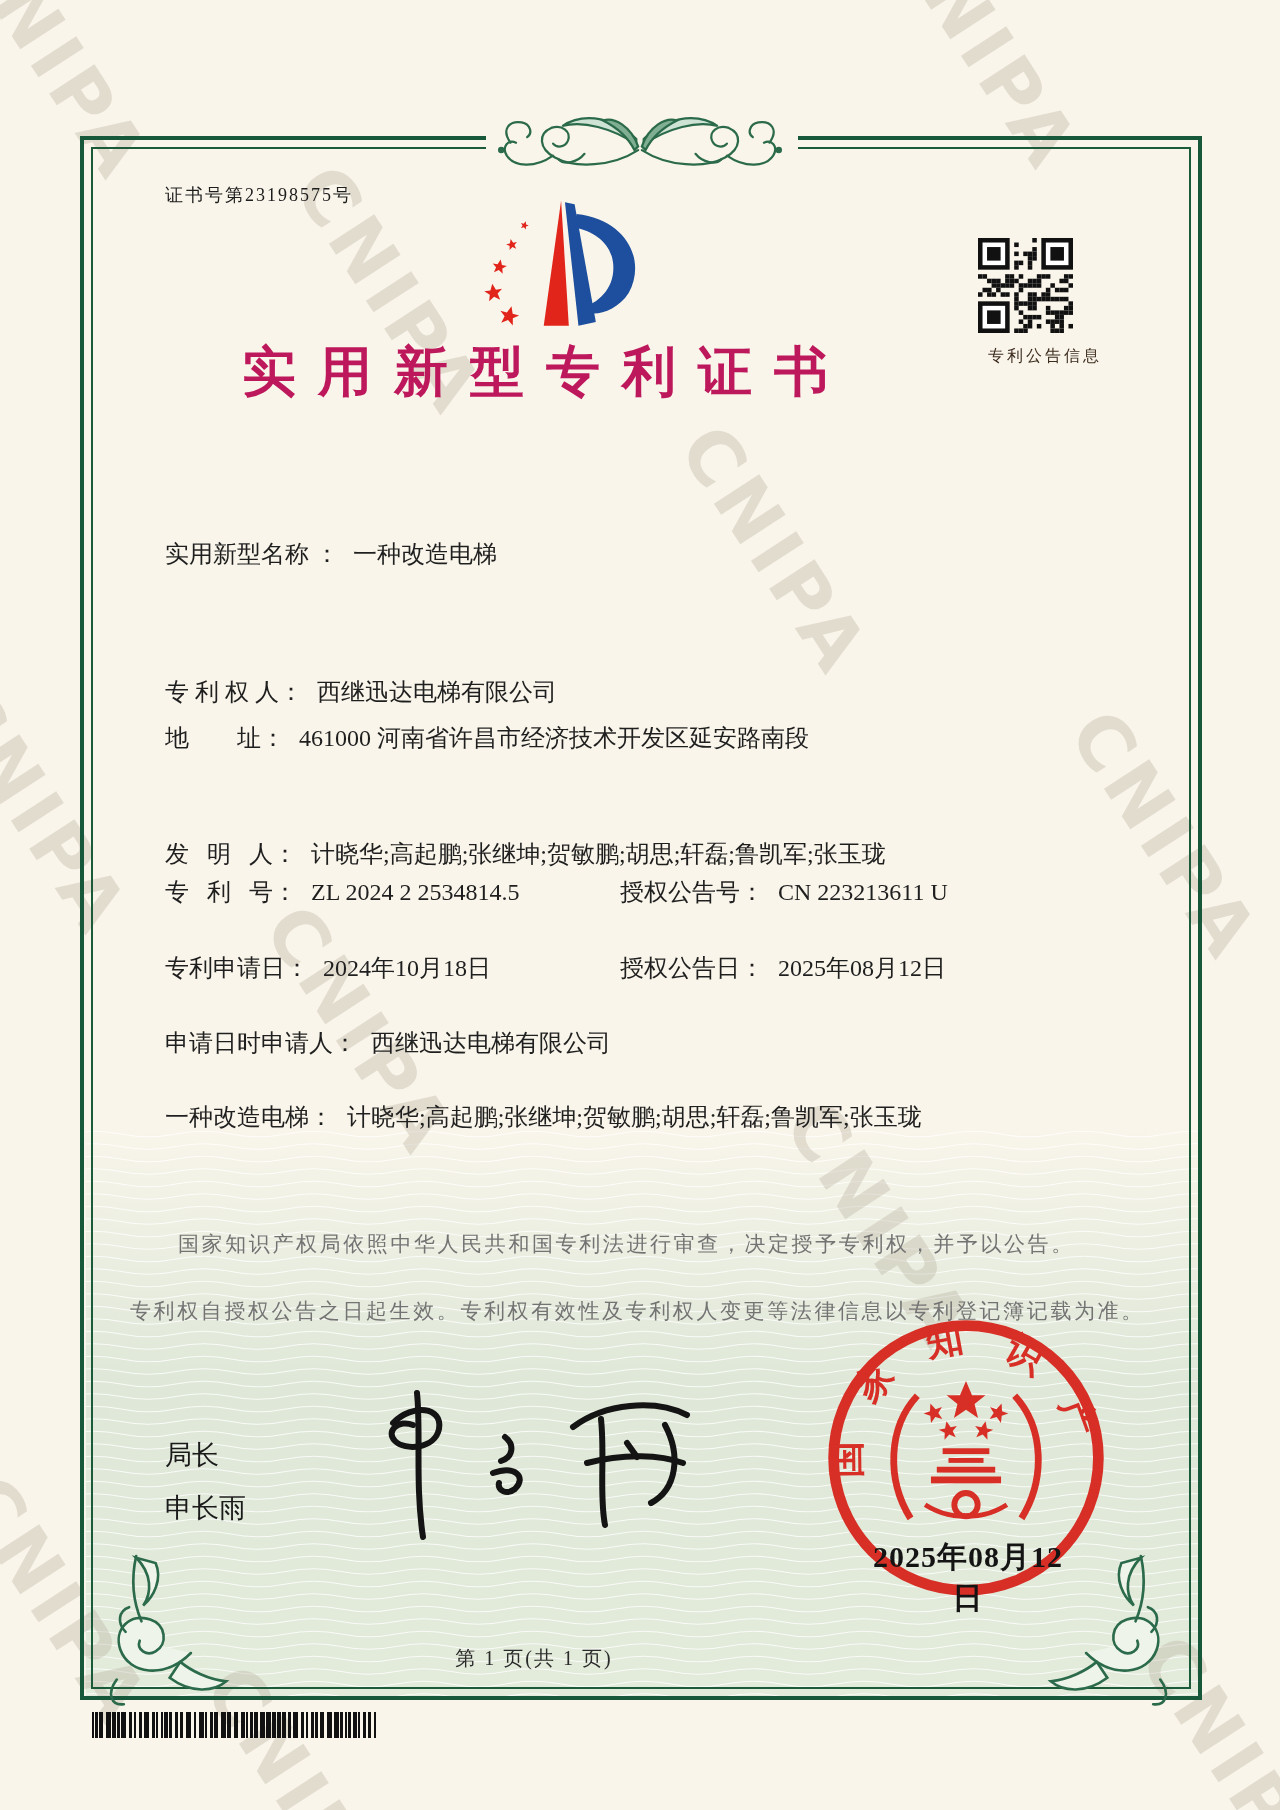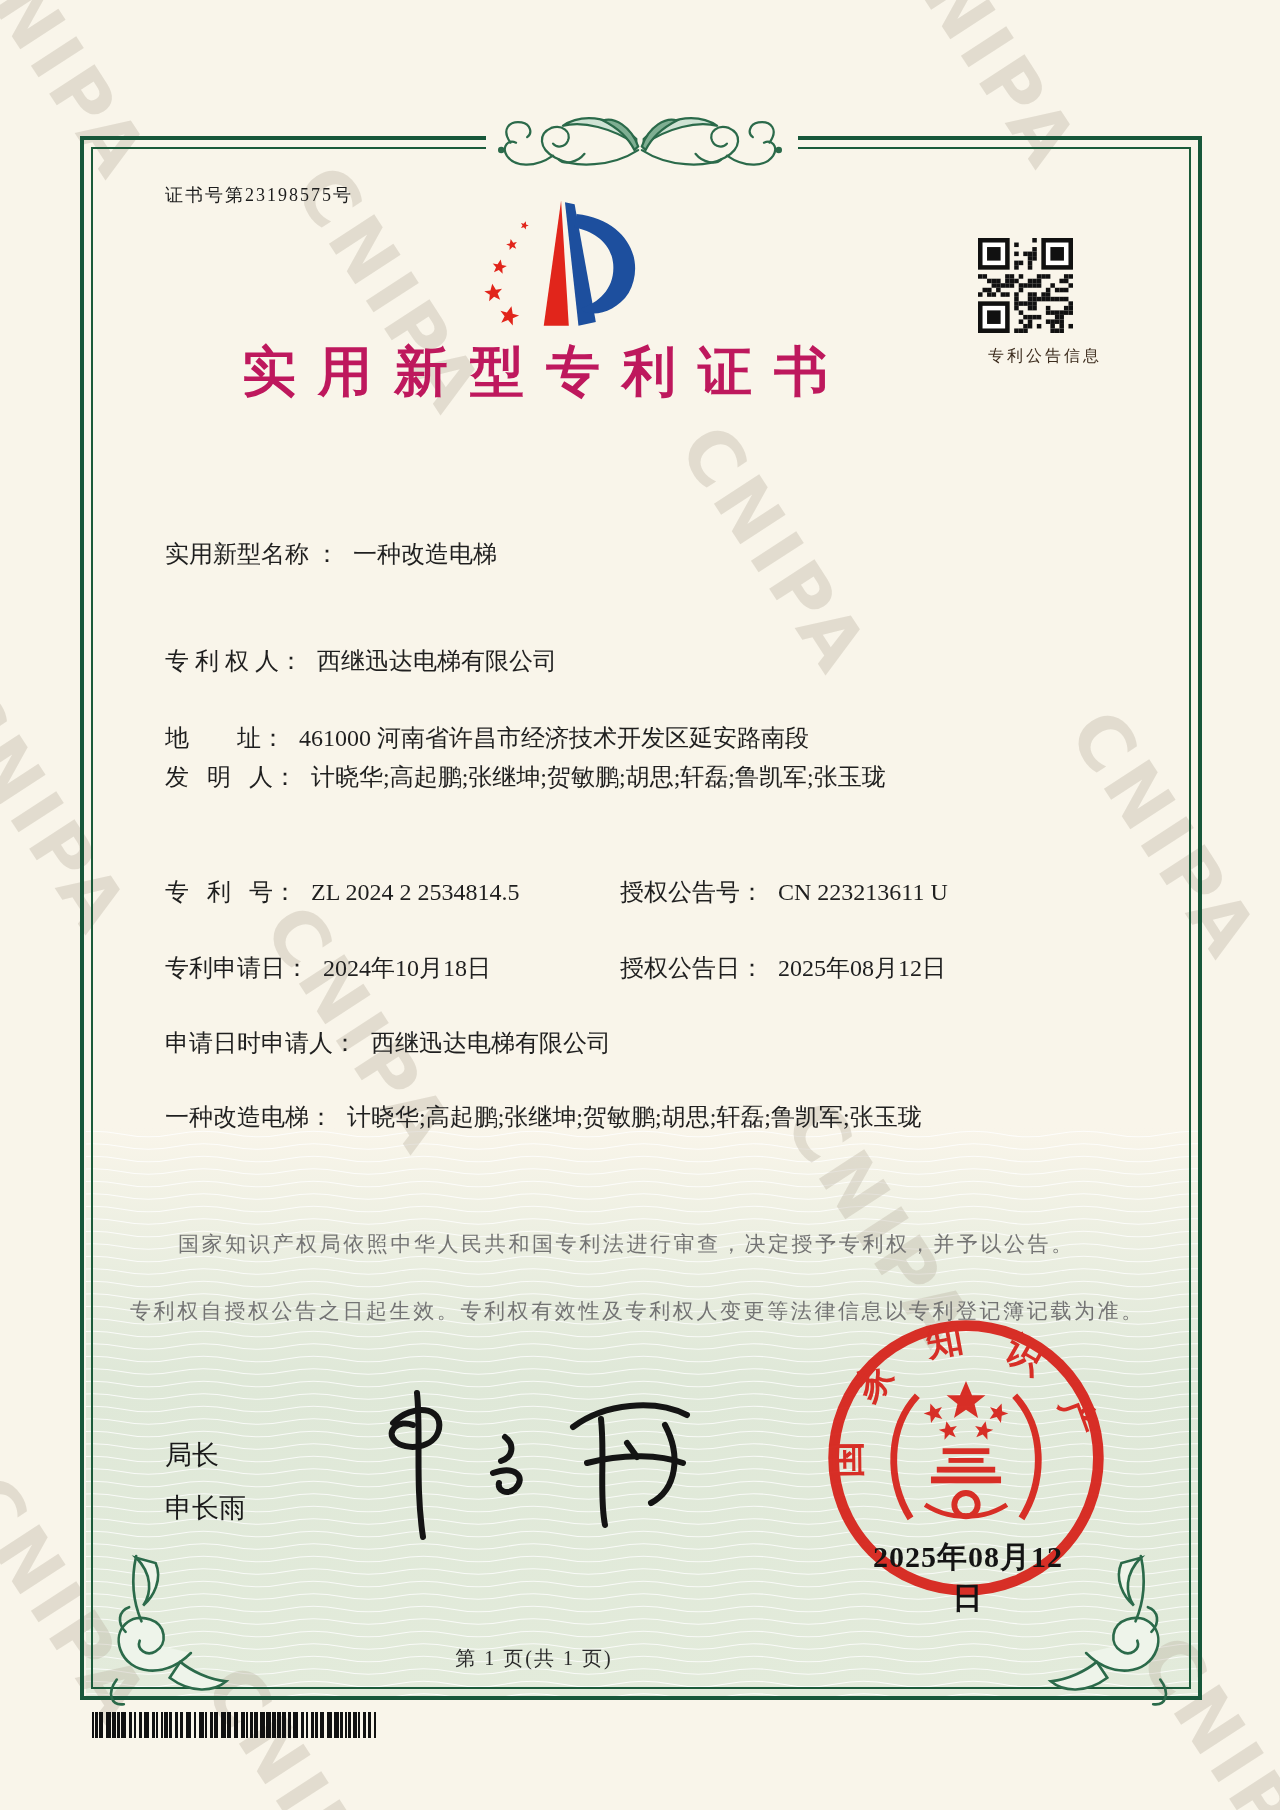--- a/index.html
+++ b/index.html
@@ -294,23 +294,23 @@
     <rect x="72.38095238095238" y="9.047619047619047" width="13.571428571428571" height="13.571428571428571" fill="#111"></rect>
     <rect x="0" y="63.33333333333333" width="31.666666666666664" height="31.666666666666664" fill="#111"></rect>
     <rect x="4.523809523809524" y="67.85714285714286" width="22.61904761904762" height="22.61904761904762" fill="#fff"></rect>
     <rect x="9.047619047619047" y="72.38095238095238" width="13.571428571428571" height="13.571428571428571" fill="#111"></rect>
   </svg>
 <div id="qr-caption" class="abs">专利公告信息</div>
 
 <div id="title" class="abs">实用新型专利证书</div>
 
 <div class="row" style="left:165px;top:538px"><span>实用新型名称 ：</span><span class="val">一种改造电梯</span></div>
-<div class="row" style="left:165px;top:645px"><span>专 利 权 人：</span><span class="val">西继迅达电梯有限公司</span></div>
+<div class="row" style="left:165px;top:676px"><span>专 利 权 人：</span><span class="val">西继迅达电梯有限公司</span></div>
 <div class="row" style="left:165px;top:722px"><span>地        址：</span><span class="val">461000 河南省许昌市经济技术开发区延安路南段</span></div>
-<div class="row" style="left:165px;top:761px"><span>发   明   人：</span><span class="val">计晓华;高起鹏;张继坤;贺敏鹏;胡思;轩磊;鲁凯军;张玉珑</span></div>
+<div class="row" style="left:165px;top:838px"><span>发   明   人：</span><span class="val">计晓华;高起鹏;张继坤;贺敏鹏;胡思;轩磊;鲁凯军;张玉珑</span></div>
 <div class="row" style="left:165px;top:876px"><span>专   利   号：</span><span class="val">ZL 2024 2 2534814.5</span></div>
 <div class="row" style="left:620px;top:876px"><span>授权公告号：</span><span class="val">CN 223213611 U</span></div>
 <div class="row" style="left:165px;top:952px"><span>专利申请日：</span><span class="val">2024年10月18日</span></div>
 <div class="row" style="left:620px;top:952px"><span>授权公告日：</span><span class="val">2025年08月12日</span></div>
 <div class="row" style="left:165px;top:1027px"><span>申请日时申请人：</span><span class="val">西继迅达电梯有限公司</span></div>
 <div class="row" style="left:165px;top:1101px"><span>一种改造电梯：</span><span class="val">计晓华;高起鹏;张继坤;贺敏鹏;胡思;轩磊;鲁凯军;张玉珑</span></div>
 
 <div class="stmt" style="left:178px;top:1230px">国家知识产权局依照中华人民共和国专利法进行审查，决定授予专利权，并予以公告。</div>
 <div class="stmt" style="left:130px;top:1297px">专利权自授权公告之日起生效。专利权有效性及专利权人变更等法律信息以专利登记簿记载为准。</div>
 

